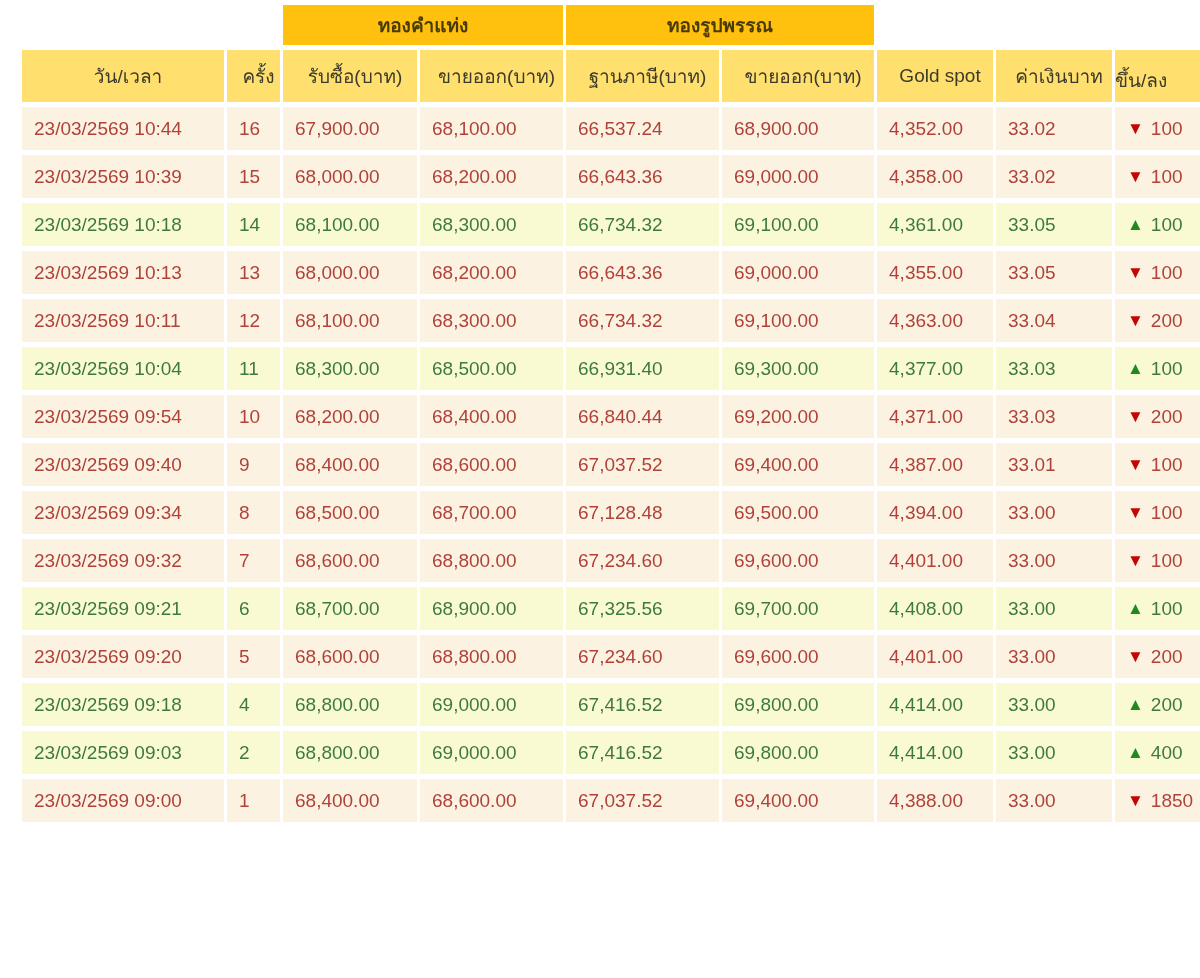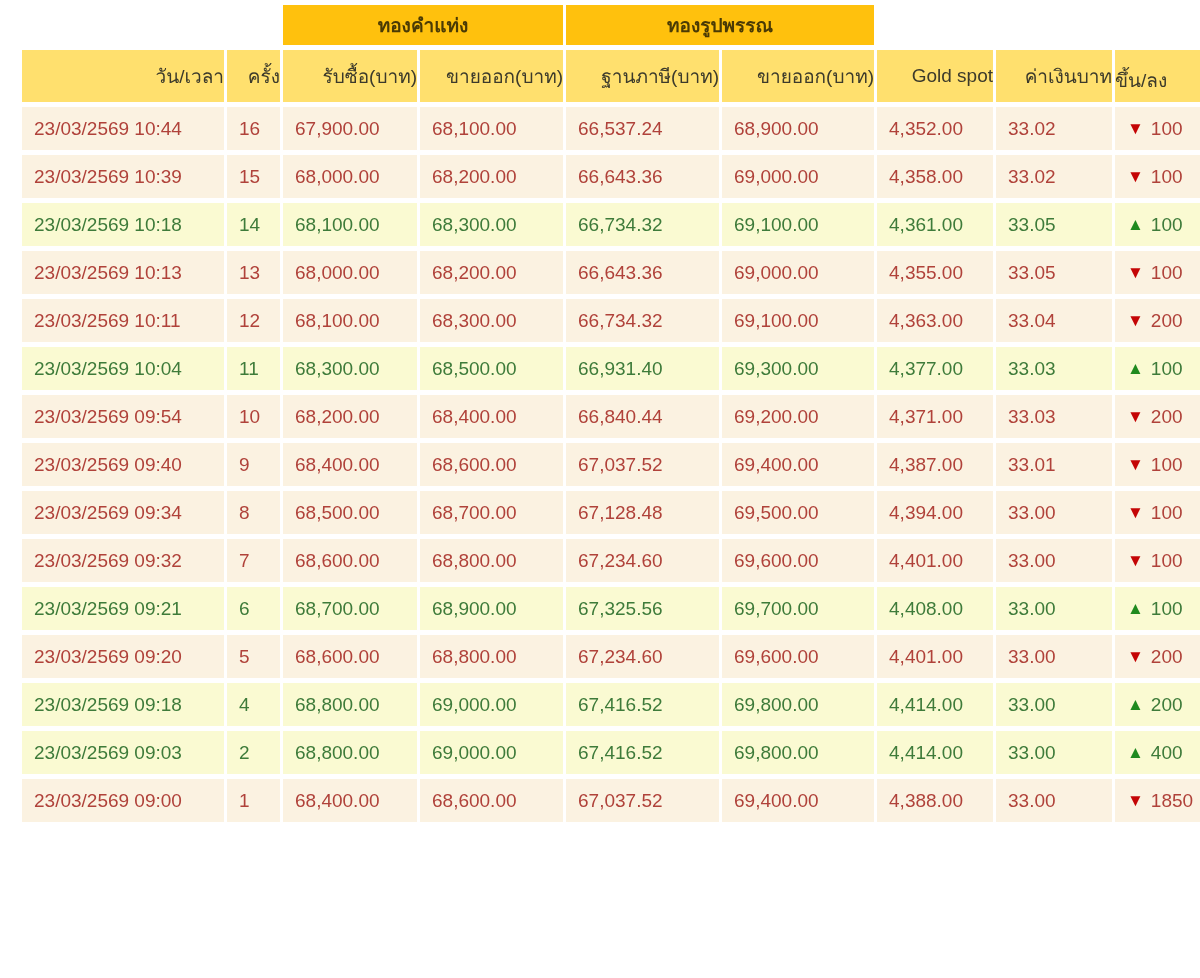--- a/index.html
+++ b/index.html
@@ -43,21 +43,21 @@
     text-align:center;
     font-size:19px;
   }
   tr.band-row th.spacer{background:transparent;}
 
   tr.header-row th{
     height:44px;
     background:var(--header-bg);
     color:var(--header-text);
     font-weight:normal;
-    text-align:right;
+    text-align:center;
     padding:0 0 0 10px;
     font-size:19px;
     white-space:nowrap;
     overflow:hidden;
   }
   tr.header-row th.th-change{text-align:left;padding:8px 12px 0 0;}
 
   tbody td{
     height:43px;
     padding:0 0 0 12px;

